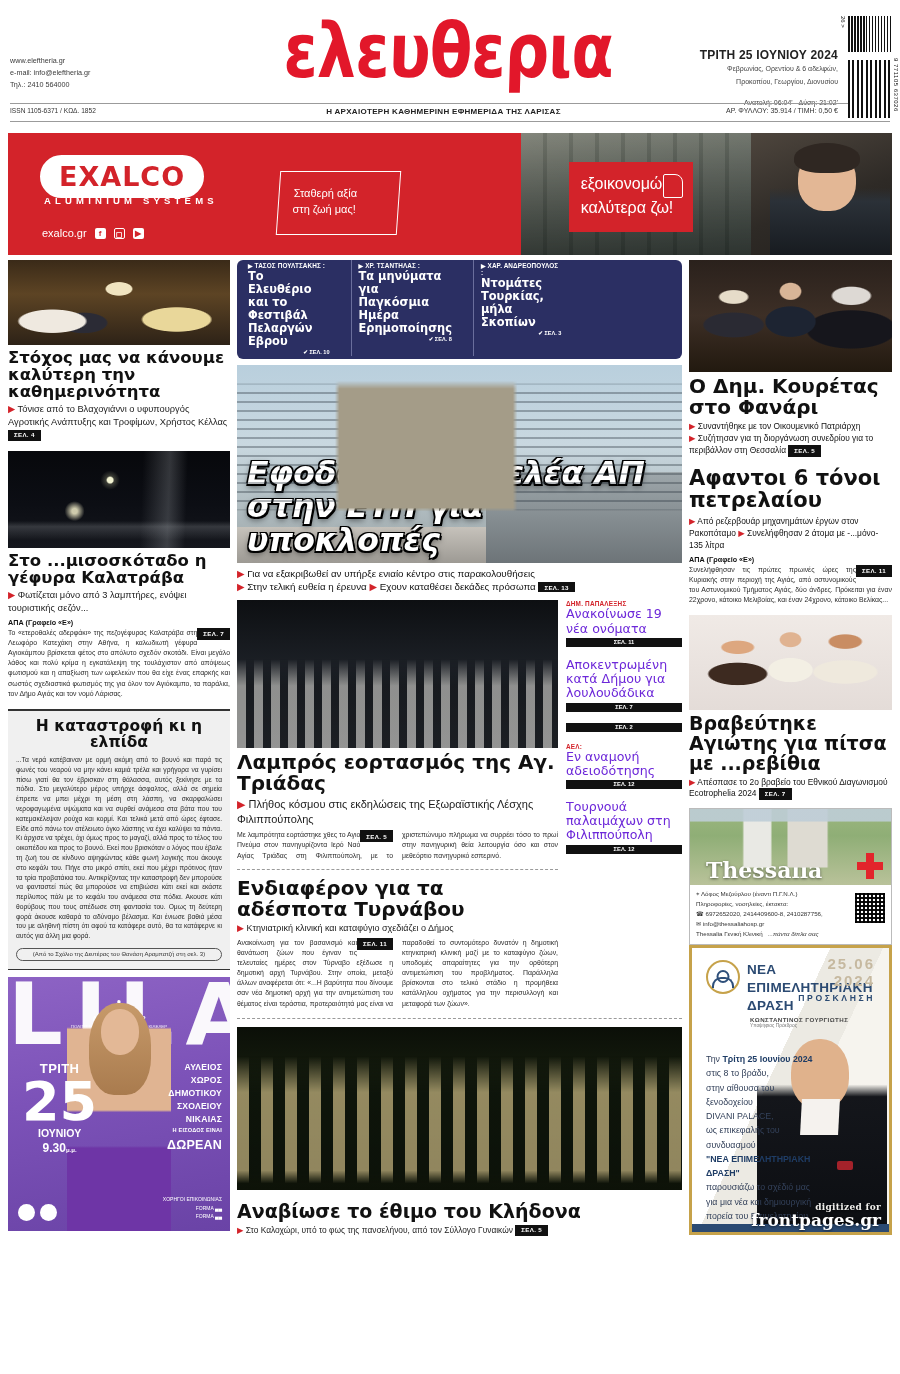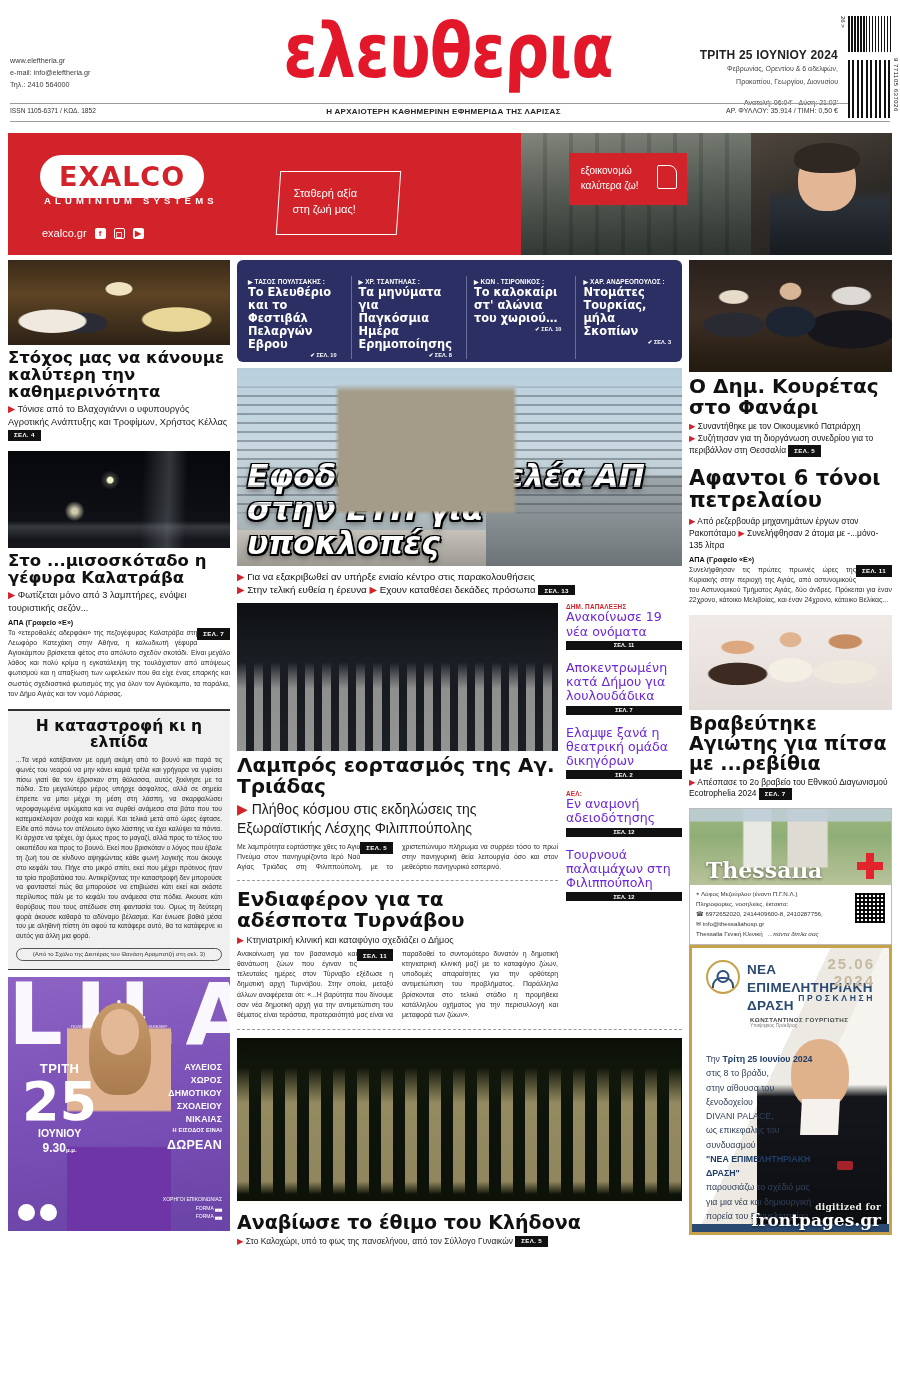--- a/index.html
+++ b/index.html
@@ -124,23 +124,23 @@
   }
   .exalco-man::before{
     content:''; position:absolute; left:28px; top:6px; width:58px; height:62px;
     border-radius:48% 48% 44% 44%; background:#e3b795;
   }
   .exalco-man::after{
     content:''; position:absolute; left:24px; top:0px; width:66px; height:30px;
     border-radius:50% 50% 40% 40%; background:#2f2722;
   }
   .exalco-tag {
-    position: absolute; left: 48px; top: 20px;
-    background: #d3232a; color: #fff; padding: 10px 48px 12px 12px;
-    font-size: 10px; line-height: 1.5; z-index: 3;
+    position: absolute; left: 48px; top: 29px;
+    background: #d3232a; color: #fff; padding: 10px 20px 12px 12px;
+    font-size: 16px; line-height: 1.5; z-index: 3;
   }
   .exalco-tag-ico {
     position:absolute; right:10px; top:12px; width:20px; height:24px;
     border:1.4px solid #fff; border-radius: 2px 8px 2px 2px;
   }
 
   
   .grid {
     position: relative; margin: 5px 8px 0 8px;
     display: grid;
@@ -259,22 +259,22 @@
     content:''; position:absolute; inset:0;
     background:
       repeating-linear-gradient(90deg, rgba(215,195,140,.65) 0 12px, rgba(12,18,10,.8) 12px 24px);
     mask-image: linear-gradient(180deg, transparent 18%, #000 40%, #000 88%, transparent 96%);
     -webkit-mask-image: linear-gradient(180deg, transparent 18%, #000 40%, #000 88%, transparent 96%);
   }
 
   
   .colbar {
     display: grid; grid-template-columns: repeat(4,1fr);
-    background: #2b2f63; border-radius: 6px; padding: 16px 4px 3px;
-    color: #fff; gap: 7px;
+    background: #2b2f63; border-radius: 6px; padding: 0 4px 3px;
+    color: #fff; gap: 14px;
   }
   .colbar-item { padding: 2px 7px 1px; position: relative; }
   .colbar-item + .colbar-item { border-left: 1px solid #6a6e9c; }
   .colbar-name { font-size: 6.4px; font-weight: 700; letter-spacing: .1px; margin-bottom: 1px; }
   .colbar-name .tri { color:#fff; font-size:6px; }
   .colbar-title {
     font-family:"DejaVu Sans",sans-serif; font-weight:700;
     font-size: 11.4px; line-height: 1.14;
   }
   .colbar-pg { font-size: 5.6px; font-weight:700; text-align: right; margin-top: 1px; }
@@ -577,25 +577,20 @@
           <div class="colbar-name"><span class="tri">▶</span> <span>ΤΑΣΟΣ ΠΟΥΛΤΣΑΚΗΣ :</span></div>
           <div class="colbar-title">Το Ελευθέριο και το Φεστιβάλ Πελαργών Εβρου</div>
           <div class="colbar-pg">✔ ΣΕΛ. 10</div>
         </div>
         <div class="colbar-item">
           <div class="colbar-name"><span class="tri">▶</span> <span>ΧΡ. ΤΣΑΝΤΗΛΑΣ :</span></div>
           <div class="colbar-title">Τα μηνύματα για Παγκόσμια Ημέρα Ερημοποίησης</div>
           <div class="colbar-pg">✔ ΣΕΛ. 8</div>
         </div>
         <div class="colbar-item">
-          <div class="colbar-name"><span class="tri">▶</span> <span>ΚΩΝ . ΤΣΙΡΟΝΙΚΟΣ :</span></div>
-          <div class="colbar-title">Το καλοκαίρι στ' αλώνια του χωριού…</div>
-          <div class="colbar-pg">✔ ΣΕΛ. 10</div>
-        </div>
-        <div class="colbar-item">
           <div class="colbar-name"><span class="tri">▶</span> <span>ΧΑΡ. ΑΝΔΡΕΟΠΟΥΛΟΣ :</span></div>
           <div class="colbar-title">Ντομάτες Τουρκίας, μήλα Σκοπίων</div>
           <div class="colbar-pg">✔ ΣΕΛ. 3</div>
         </div>
       </div>
 
       <div style="margin-top:6px">
         <div class="photo ph-evp lead-photo">
           <div class="wall"></div>
           <div class="booth"></div>
@@ -618,21 +613,21 @@
           </div>
         </div>
       </div>
 
       <div class="mid-split">
 
         <div>
           <div>
             <div class="photo ph-crowd" style="height:148px"></div>
             <div class="hl" style="font-size:20px;margin:4px 0 3px">Λαμπρός εορτασμός της Αγ. Τριάδας</div>
-            <div class="kick" style="font-size:14px">
+            <div class="kick" style="font-size:11px">
               <span class="tri">▶</span>
               <span>Πλήθος κόσμου στις εκδηλώσεις της Εξωραϊστικής Λέσχης Φιλιππούπολης</span>
             </div>
             <div class="body-txt two-col" style="margin-top:3px">
               <span class="pg pg-right">ΣΕΛ. 5</span>
               <span>Με λαμπρότητα εορτάστηκε χθες το Αγιο Πνεύμα στον πανηγυρίζοντα Ιερό Ναό Αγίας Τριάδας στη Φιλιππούπολη, με το χριστεπώνυμο πλήρωμα να συρρέει τόσο το πρωί στην πανηγυρική θεία λειτουργία όσο και στον μεθεόρτιο πανηγυρικό εσπερινό.</span>
             </div>
           </div>
 
           <div class="hr-dash"></div>
@@ -654,21 +649,20 @@
           <div class="brief">
             <div class="brief-label">ΔΗΜ. ΠΑΠΑΛΕΞΗΣ</div>
             <div class="brief-title">Ανακοίνωσε 19 νέα ονόματα</div>
             <div class="brief-pg">ΣΕΛ. 11</div>
           </div>
           <div class="brief">
             <div class="brief-title">Αποκεντρωμένη κατά Δήμου για λουλουδάδικα</div>
             <div class="brief-pg">ΣΕΛ. 7</div>
           </div>
           <div class="brief">
-            <div class="brief-title">Ελαμψε ξανά η θεατρική ομάδα δικηγόρων</div>
             <div class="brief-pg">ΣΕΛ. 2</div>
           </div>
           <div class="brief">
             <div class="brief-label">ΑΕΛ:</div>
             <div class="brief-title">Εν αναμονή αδειοδότησης</div>
             <div class="brief-pg">ΣΕΛ. 12</div>
           </div>
           <div class="brief">
             <div class="brief-title">Τουρνουά παλαιμάχων στη Φιλιππούπολη</div>
             <div class="brief-pg">ΣΕΛ. 12</div>

